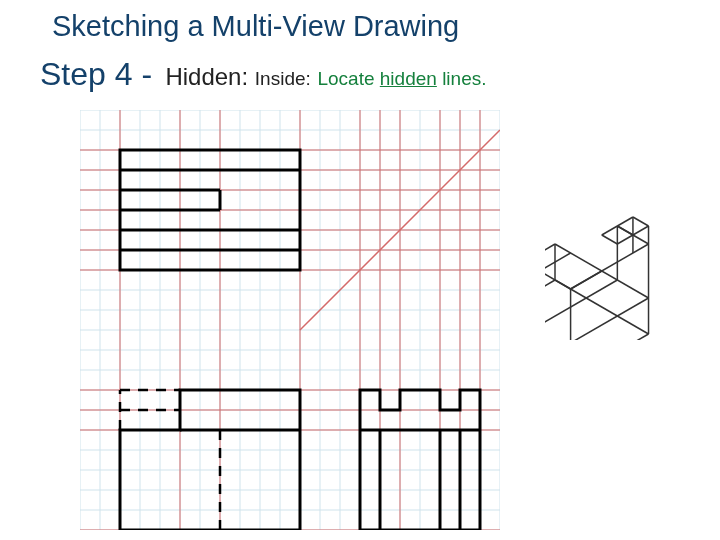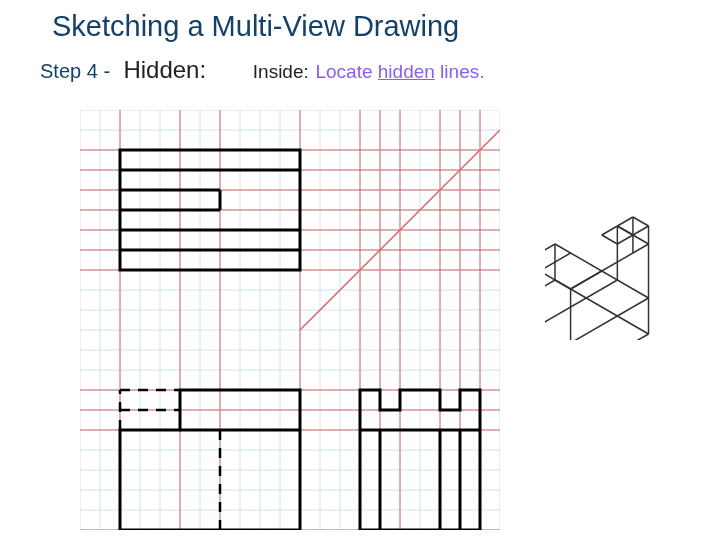--- a/index.html
+++ b/index.html
@@ -21,36 +21,35 @@
     font-weight: 400;
   }
   .step-line {
     position: absolute;
     left: 40px;
     top: 56px;
     font-size: 24px;
     color: #14416a;
   }
   .step-line .step-prefix {
-    font-size: 20px;
+    font-size: 32px;
     color: #14416a;
   }
   .step-line .hidden-label {
     font-size: 24px;
     color: #222;
     margin-top: 23px;
   }
   .step-line .inside-label {
     font-size: 19px;
     color: #222;
-    margin-left: 40px;
   }
   .step-line .locate-text {
     font-size: 19px;
-    color: #8b5cf6;
+    color: #15803d;
   }
   .step-line .underlined {
     text-decoration: underline;
   }
   #drawing-area {
     position: absolute;
     left: 80px;
     top: 110px;
   }
   #iso-area {

